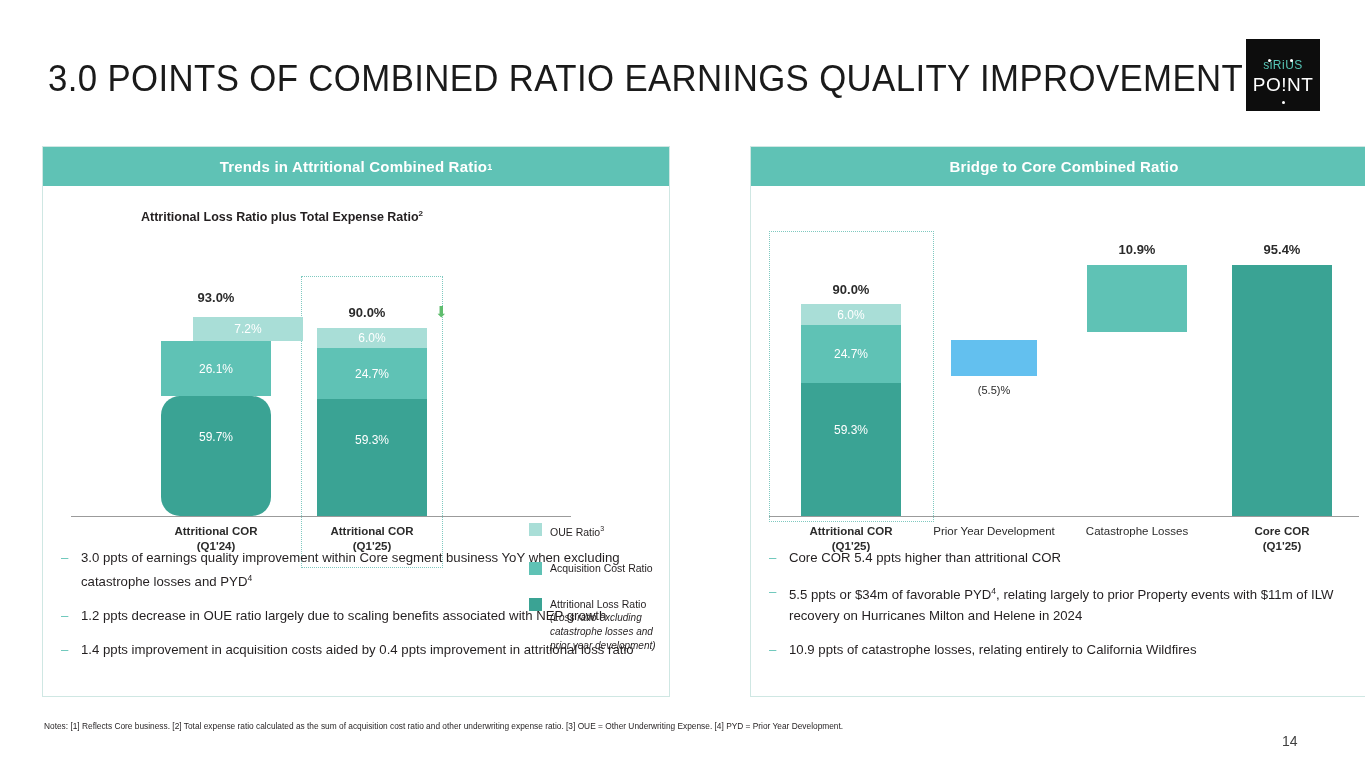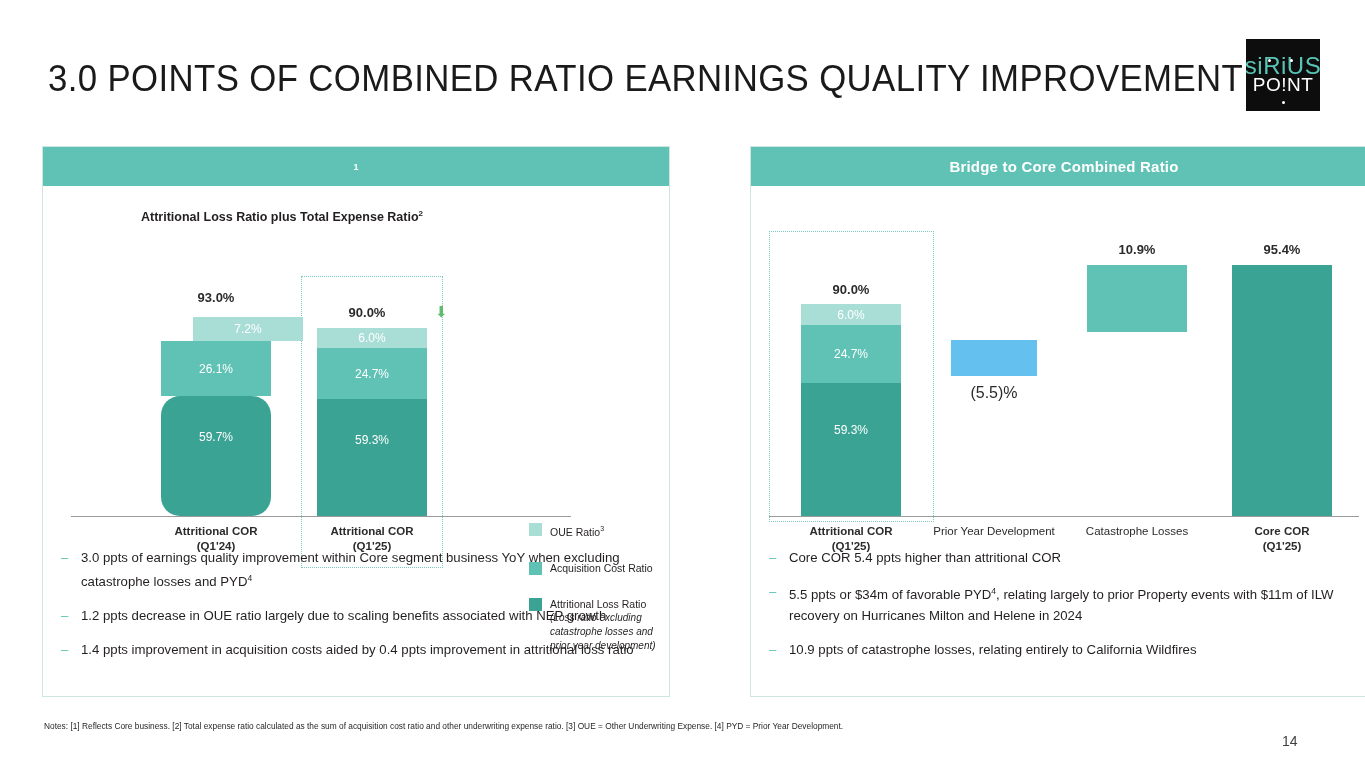--- a/index.html
+++ b/index.html
@@ -40,21 +40,21 @@
     height: 72px;
     background: #0d0d0d;
     display: flex;
     flex-direction: column;
     align-items: center;
     justify-content: center;
     overflow: hidden;
   }
   #logo .logo-l1 {
     color: #57c5b6;
-    font-size: 24px;
+    font-size: 12px;
     letter-spacing: 0.5px;
     line-height: 19px;
     font-weight: 400;
   }
   #logo .logo-l2 {
     color: #ffffff;
     font-size: 19px;
     letter-spacing: 0.5px;
     line-height: 20px;
     font-weight: 400;
@@ -140,21 +140,21 @@
   .total-label {
     position: absolute;
     font-size: 13px;
     font-weight: bold;
     color: #2b2b2b;
     white-space: nowrap;
     text-align: center;
   }
   .below-label {
     position: absolute;
-    font-size: 16px;
+    font-size: 11px;
     color: #2b2b2b;
     white-space: nowrap;
     text-align: center;
   }
   .cat-label {
     position: absolute;
     font-size: 11.5px;
     font-weight: bold;
     color: #2b2b2b;
     text-align: center;
@@ -256,20 +256,21 @@
   <span class="spark s1"></span>
   <span class="spark s2"></span>
   <span class="spark s3"></span>
   <div class="logo-l1">siRiUS</div>
   <div class="logo-l2">PO!NT</div>
 </div>
 
 <div class="panel" id="panel-left">
 
   <div class="panel-header">
+    <span>Trends in Attritional Combined Ratio</span>
       <sup>1</sup>
   </div>
 
   <div class="chart-subtitle">
     <span>Attritional Loss Ratio plus Total Expense Ratio</span><sup>2</sup>
   </div>
 
   <div class="plot" id="plot-left">
 
     <div class="highlight-box" style="left:258px; top:90px; width:142px; height:292px;"></div>

